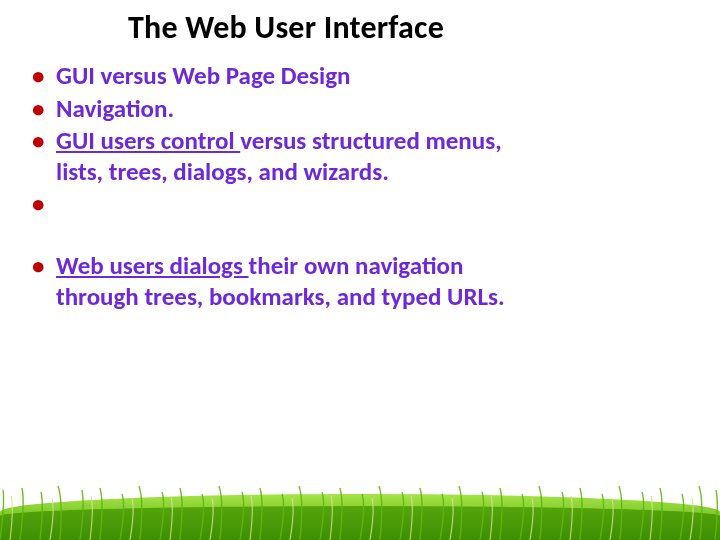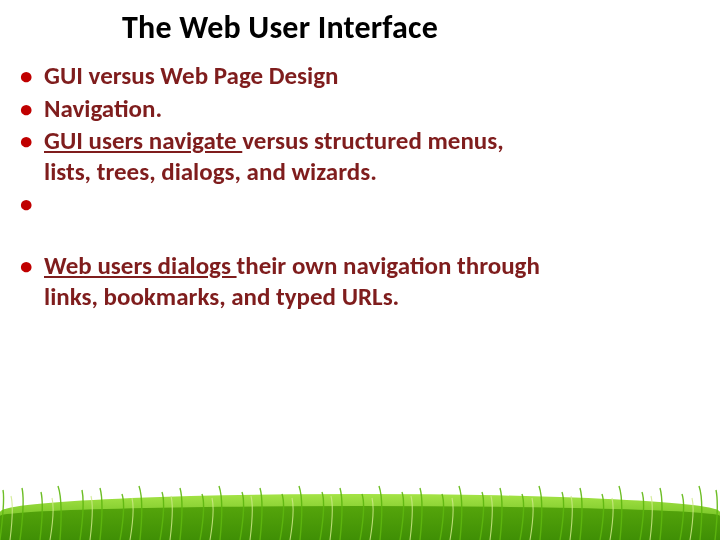--- a/index.html
+++ b/index.html
@@ -6,41 +6,41 @@
   html, body { width: 720px; height: 540px; overflow: hidden; }
   body {
     font-family: "Calibri", "Segoe UI", Arial, sans-serif;
     background: #ffffff;
     position: relative;
   }
   .slide {
     width: 572px;
     height: 540px;
     position: relative;
-    padding: 8px 24px 0 12px;
+    padding: 8px 24px 0 24px;
   }
   .title {
     text-align: center;
     font-size: 32px;
     font-weight: 700;
     color: #000;
     margin-bottom: 14px;
     letter-spacing: 0.2px;
   }
   ul.bullets {
     list-style: none;
     padding-left: 4px;
   }
   ul.bullets > li {
     position: relative;
     padding-left: 28px;
     font-size: 25px;
     line-height: 1.22;
     font-weight: 700;
-    color: #7f1d1d;
+    color: #6d28d9;
     margin-bottom: 2px;
   }
   ul.bullets > li::before {
     content: "•";
     position: absolute;
     left: 4px;
     top: 0;
     color: #c00000;
     font-size: 25px;
     line-height: 1.22;
@@ -96,34 +96,34 @@
 
     <li>
       <span>GUI versus Web Page Design</span>
     </li>
 
     <li>
       <span>Navigation.</span>
     </li>
 
     <li>
-      <span class="u">GUI users navigate </span><span>versus structured menus, lists, trees, dialogs, and wizards.</span>
+      <span class="u">GUI users control </span><span>versus structured menus, lists, trees, dialogs, and wizards.</span>
     </li>
 
     <li class="empty">
       <span></span>
     </li>
 
   </ul>
 
   <div class="spacer"></div>
 
   <ul class="bullets">
     <li>
-      <span class="u">Web users dialogs </span><span>their own navigation through links, bookmarks, and typed URLs.</span>
+      <span class="u">Web users dialogs </span><span>their own navigation through trees, bookmarks, and typed URLs.</span>
     </li>
   </ul>
 
   <div class="grass">
     <div class="band2"></div>
     <div class="band"></div>
     <svg viewBox="0 0 720 80" preserveAspectRatio="none">
       <g stroke="#5eb70f" stroke-width="1.4" fill="none" opacity="0.9">
         <path d="M0 80 Q5 40 3 30"></path>
         <path d="M20 80 Q25 42 22 28"></path>

